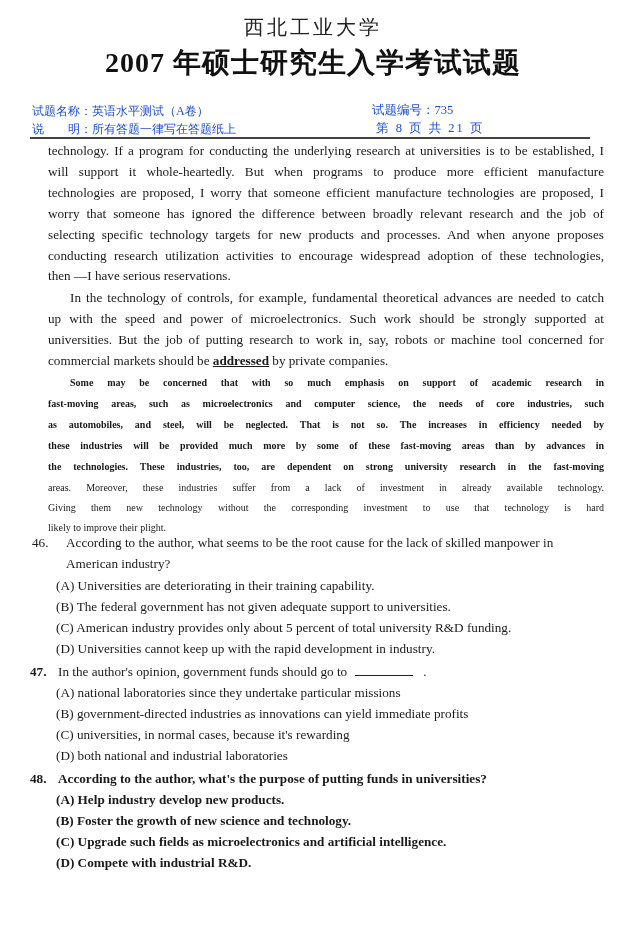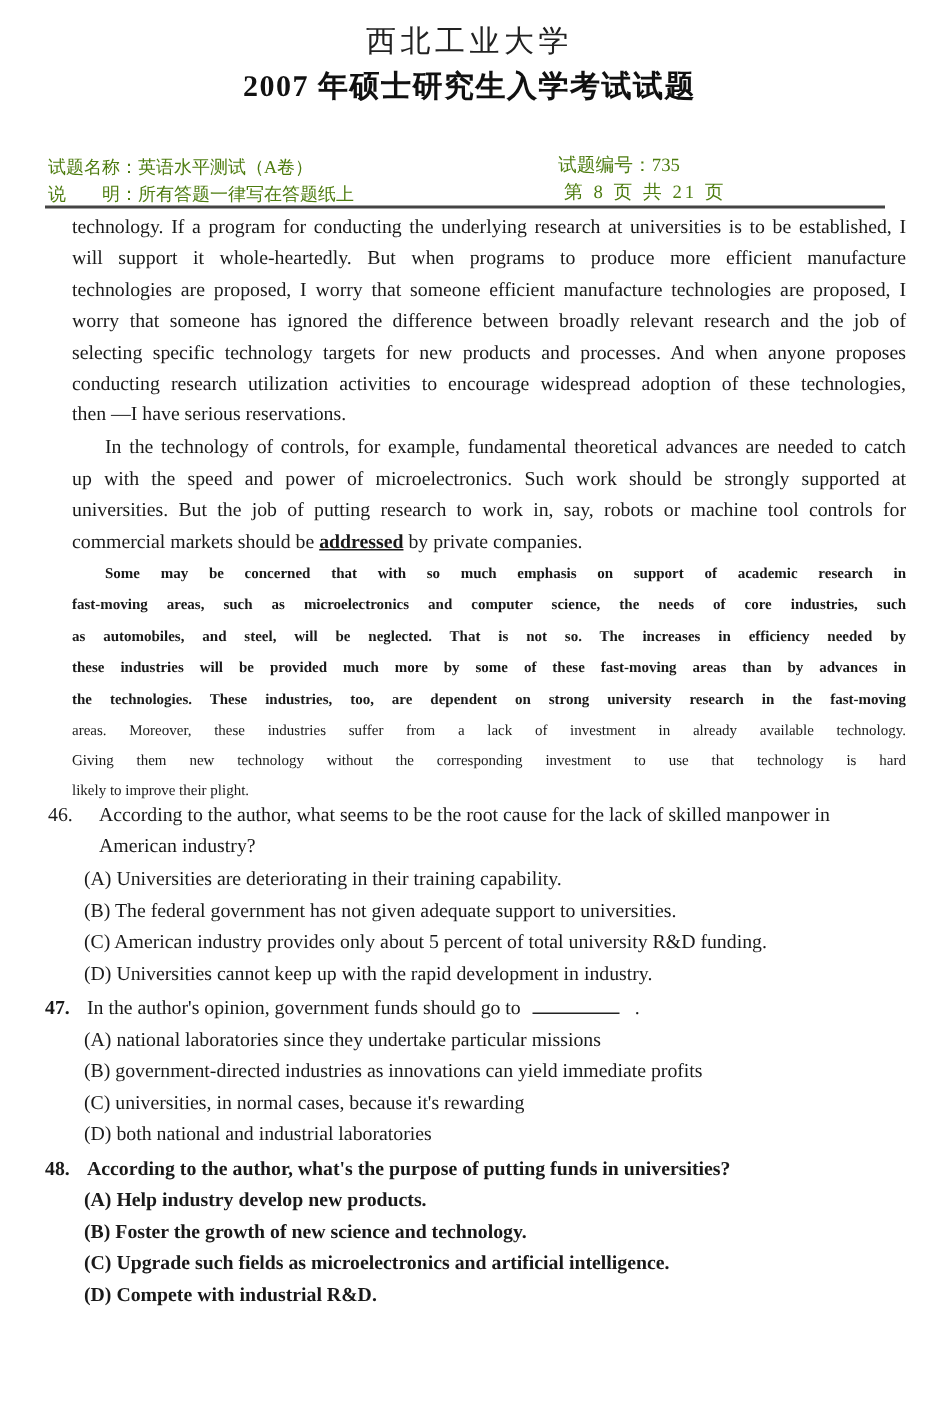--- a/index.html
+++ b/index.html
@@ -3,22 +3,22 @@
 <meta charset="utf-8">
 <style>
   html, body { margin: 0; padding: 0; background: #ffffff; }
   body {
     width: 626px; height: 944px; position: relative; overflow: hidden;
     font-family: "Liberation Serif", "DejaVu Serif", serif;
     color: #1a1a1a;
   }
   .abs { position: absolute; white-space: nowrap; }
   .title1 { left: 0; width: 626px; text-align: center; top: 14px; font-size: 20px; letter-spacing: 3px; color: #222; }
-  .title2 { left: 0; width: 626px; text-align: center; top: 44px; font-size: 20px; font-weight: bold; letter-spacing: 1px; color: #111; }
-  .meta { font-size: 12px; color: #4d7c0f; }
+  .title2 { left: 0; width: 626px; text-align: center; top: 44px; font-size: 28px; font-weight: bold; letter-spacing: 1px; color: #111; }
+  .meta { font-size: 12px; color: #1d4ed8; }
   .meta-l1 { left: 32px; top: 103px; }
   .meta-l2 { left: 32px; top: 121px; }
   .meta-r1 { left: 372px; top: 102px; font-size: 12.5px; }
   .meta-r2 { left: 376px; top: 120px; font-size: 12.5px; letter-spacing: 2px; text-align: center; }
   .rule { position: absolute; left: 30px; top: 137px; width: 560px; height: 2px; background: #444; }
   .line { position: absolute; left: 32px; width: 556px; font-size: 13.2px; line-height: 21px; white-space: nowrap; text-align: justify; text-align-last: justify; margin-left: 16px; }
   .line.last { text-align-last: left; }
   .line.indent { left: 54px; width: 534px; }
   .para-b .line { font-weight: bold; font-size: 10px; }
   .q { position: absolute; white-space: nowrap; font-size: 13.2px; }
@@ -48,21 +48,21 @@
   <div class="line" style="top:182px">technologies are proposed, I worry that someone efficient manufacture technologies are proposed, I</div>
   <div class="line" style="top:203px">worry that someone has ignored the difference between broadly relevant research and the job of</div>
   <div class="line" style="top:224px">selecting specific technology targets for new products and processes. And when anyone proposes</div>
   <div class="line" style="top:245px">conducting research utilization activities to encourage widespread adoption of these technologies,</div>
   <div class="line last" style="top:265px">then —I have serious reservations.</div>
 </div>
 
 <div>
   <div class="line indent" style="top:287px">In the technology of controls, for example, fundamental theoretical advances are needed to catch</div>
   <div class="line" style="top:308px">up with the speed and power of microelectronics. Such work should be strongly supported at</div>
-  <div class="line" style="top:329px">universities. But the job of putting research to work in, say, robots or machine tool controls for</div>
+  <div class="line" style="top:329px">universities. But the job of putting research to work in, say, robots or machine tool concerned for</div>
   <div class="line last" style="top:350px">
     <span>commercial markets should be</span>
     <span class="ul">addressed</span><span> by private companies.</span>
   </div>
 </div>
 
 <div class="para-b">
   <div class="line indent" style="top:372px">Some may be concerned that with so much emphasis on support of academic research in</div>
   <div class="line" style="top:393px">fast-moving areas, such as microelectronics and computer science, the needs of core industries, such</div>
   <div class="line" style="top:414px">as automobiles, and steel, will be neglected. That is not so. The increases in efficiency needed by</div>

